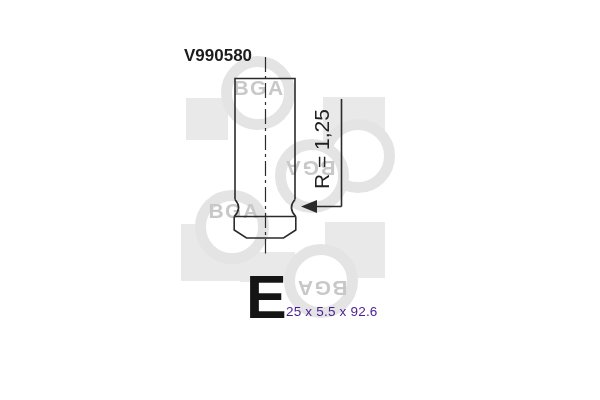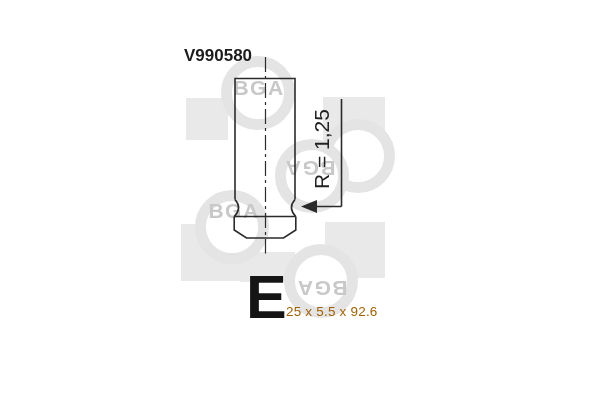--- a/index.html
+++ b/index.html
@@ -21,21 +21,21 @@
     font-size:21px;color:#222222;
     transform:translate(322px,149px) rotate(-90deg) translate(-50%,-50%);
     transform-origin:0 0;
   }
   .valve-letter{
     left:246px;top:267px;
     font-size:61px;font-weight:bold;line-height:1;color:#151515;
   }
   .dimensions{
     left:286px;top:304px;
-    font-size:13.5px;color:#a16207;letter-spacing:0.2px;
+    font-size:13.5px;color:#4c1d95;letter-spacing:0.2px;
   }
   .wm-text{
     font-family:"Liberation Sans", sans-serif;
     font-weight:bold;font-size:21px;letter-spacing:1.5px;
   }
 </style>
 </head>
 <body>
 
 <div id="screenshot">

